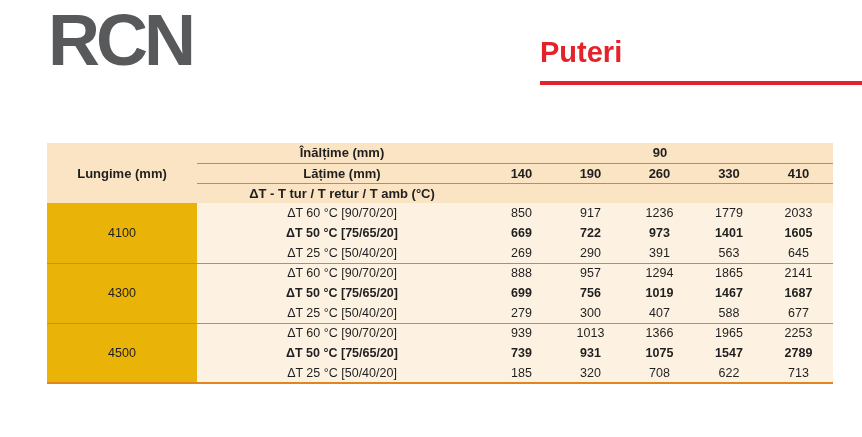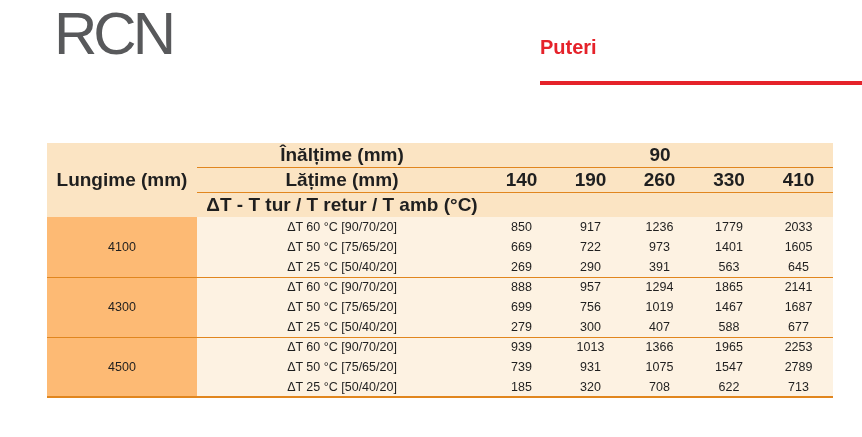--- a/index.html
+++ b/index.html
@@ -14,49 +14,49 @@
   *{box-sizing:border-box;margin:0;padding:0;}
   html,body{width:862px;height:437px;}
   body{
     position:relative;
     background:var(--page-bg);
     font-family:"Liberation Sans","DejaVu Sans",sans-serif;
     color:var(--text-dark);
     overflow:hidden;
   }
   .logo{
-    position:absolute;left:54px;top:4px;
-    font-size:60px;line-height:1;font-weight:400;
+    position:absolute;left:48px;top:4px;
+    font-size:72px;line-height:1;font-weight:700;
     letter-spacing:-4px;color:var(--logo-gray);
   }
   .section-title{
     position:absolute;left:540px;top:36px;
-    font-size:20px;font-weight:bold;color:var(--accent-red);
+    font-size:29px;font-weight:bold;color:var(--accent-red);
   }
   .title-rule{
     position:absolute;left:540px;top:81px;width:322px;height:4px;
     background:var(--accent-red);
   }
   .table-wrap{
     position:absolute;left:47px;top:143px;width:786px;
   }
   table{
     border-collapse:collapse;width:786px;table-layout:fixed;
     font-size:12.5px;color:var(--text-dark);
   }
   td{
     height:20px;padding:1px 2px;text-align:center;vertical-align:middle;
     white-space:nowrap;overflow:hidden;
   }
-  .hdr{background:var(--table-header-bg);font-weight:bold;font-size:19px;}
+  .hdr{background:var(--table-header-bg);font-weight:bold;font-size:13px;}
   .line{border-bottom:1px solid var(--table-line);}
   .c-lungime{width:150px;}
   .body-cell{background:var(--table-body-bg);}
-  .body-lungime{background:#fdba74;border-bottom:1px solid var(--table-line);}
-  .bold-row td{font-weight:normal;margin-top:44px;}
+  .body-lungime{background:#eab308;border-bottom:1px solid var(--table-line);}
+  .bold-row td{font-weight:bold;margin-top:44px;}
   tr.group-end td{border-bottom:1px solid var(--table-line);}
   tr.group-end.final td{border-bottom:2px solid var(--table-line);}
   td.body-lungime.final{border-bottom:2px solid var(--table-line);}
 </style>
 </head>
 <body>
 
 <div class="logo">RCN</div>
 <div class="section-title">Puteri</div>
 <div class="title-rule"></div>

